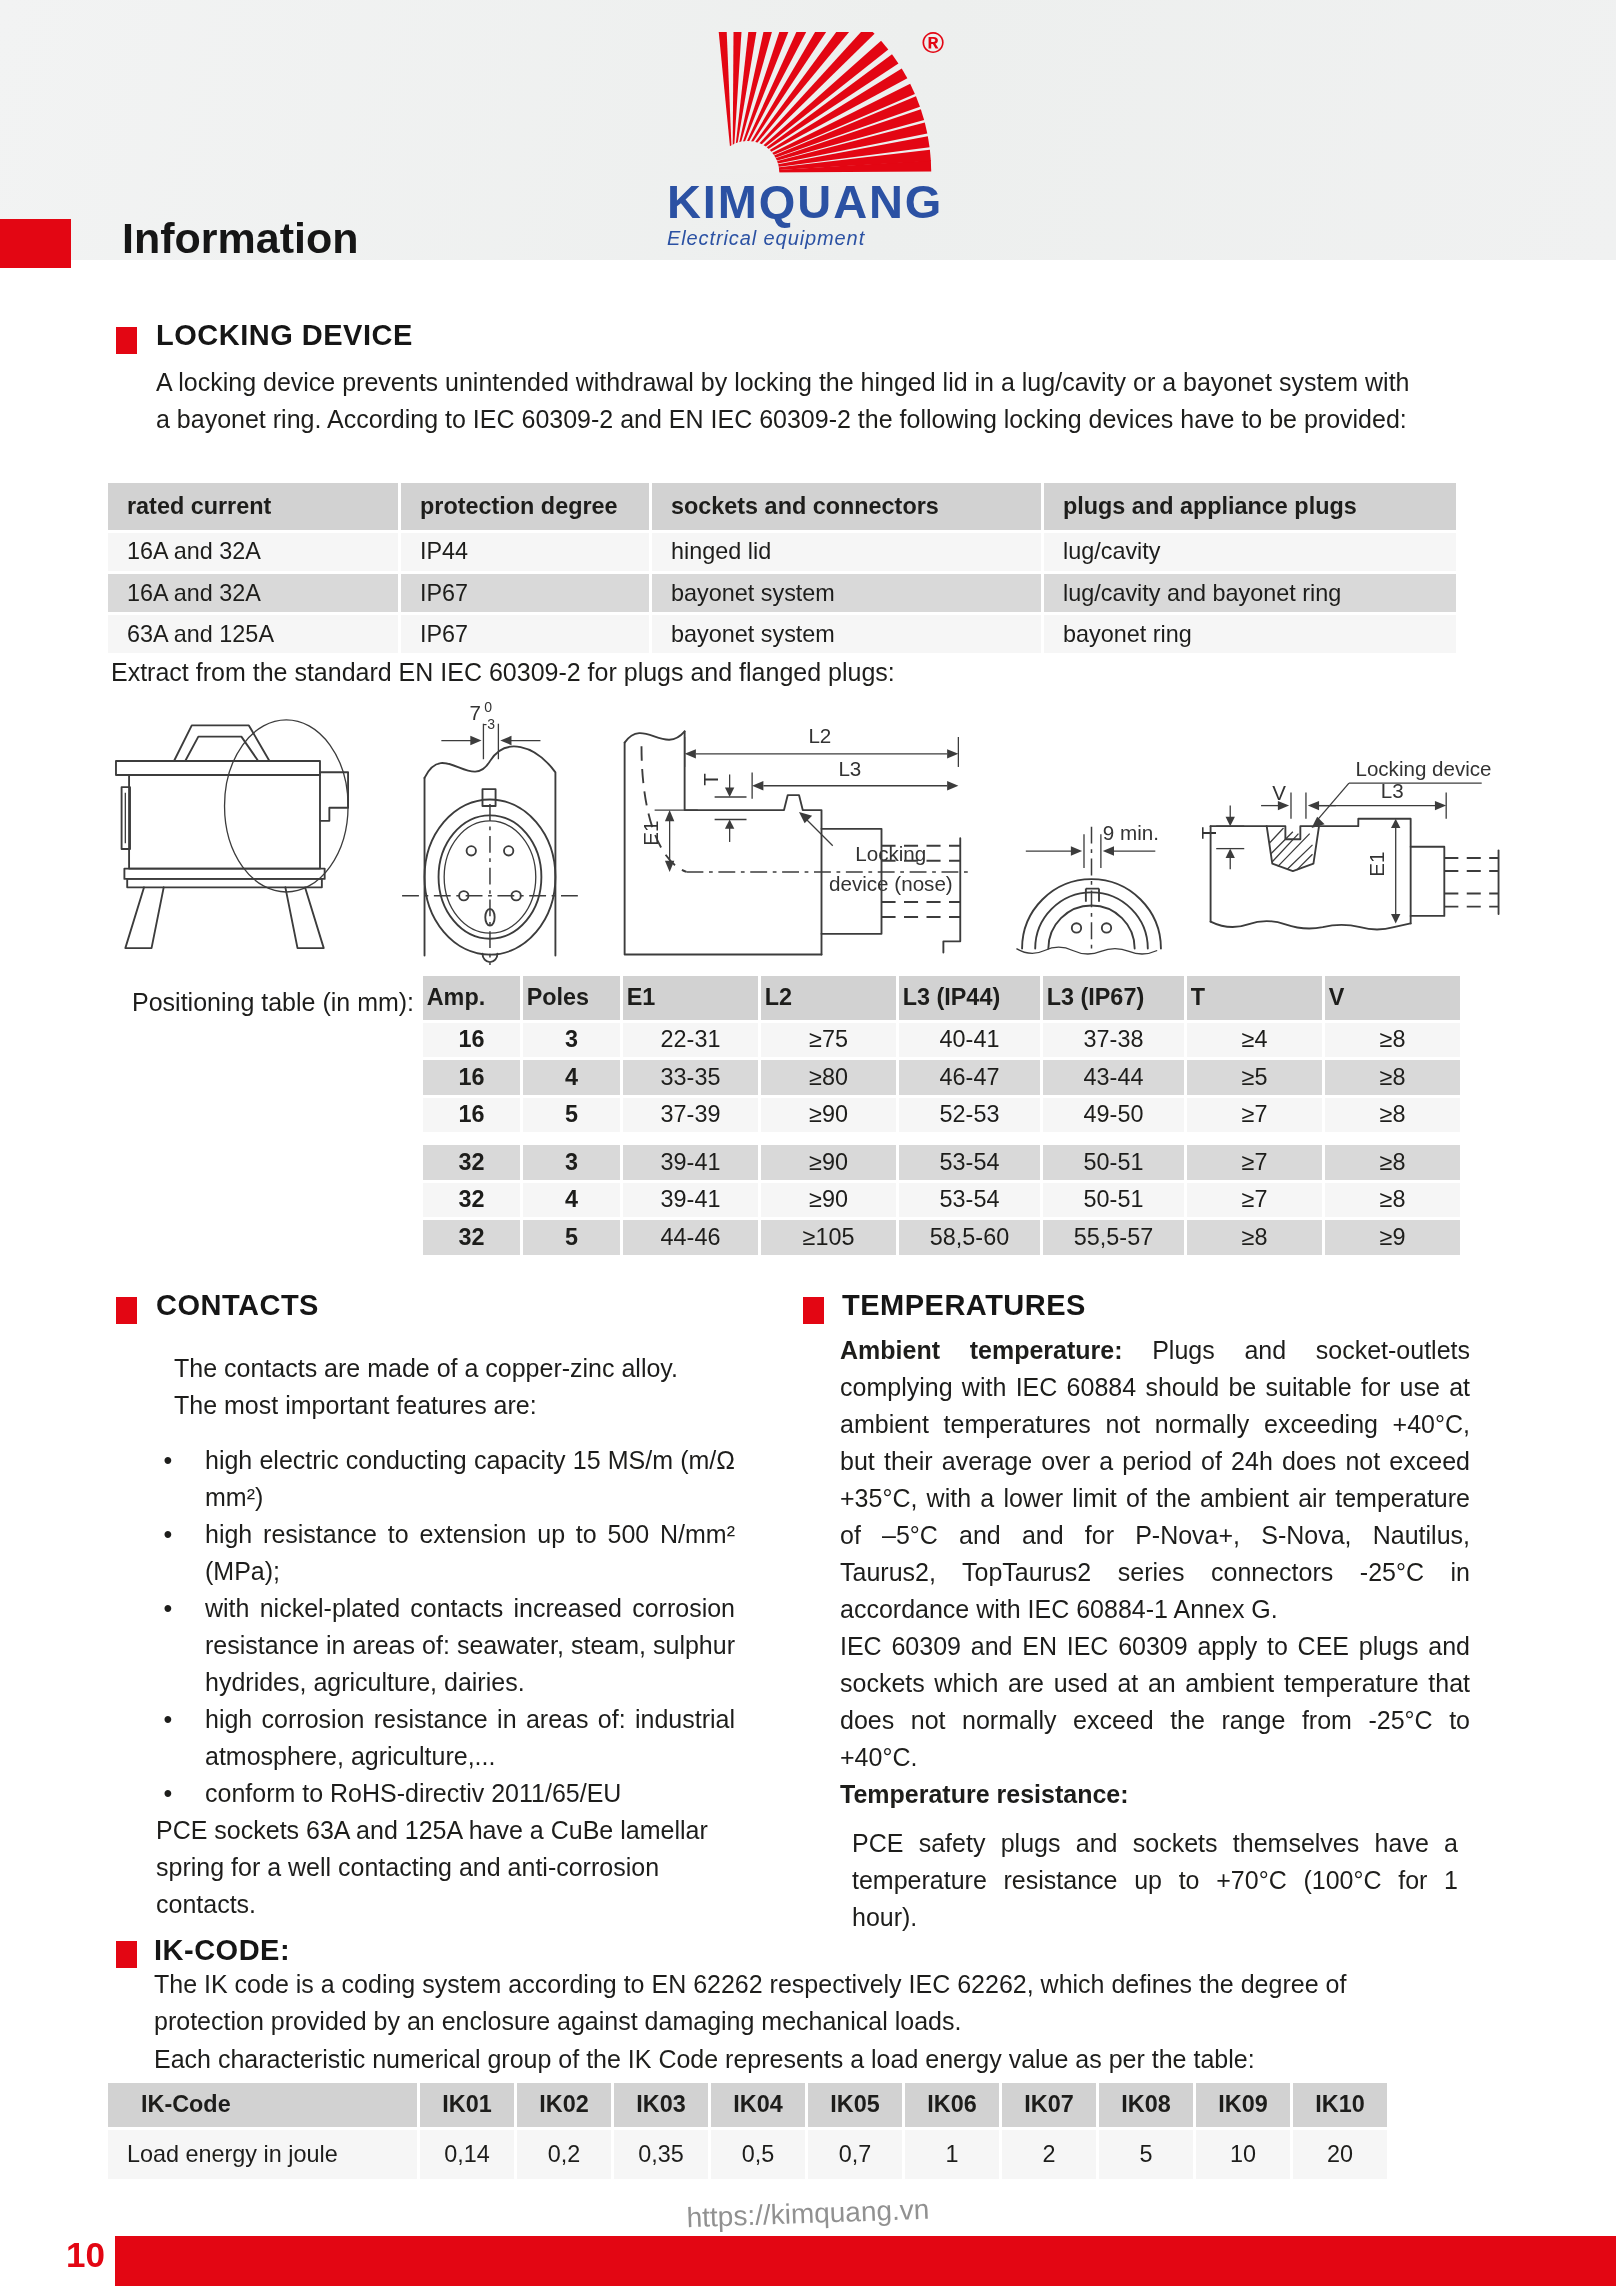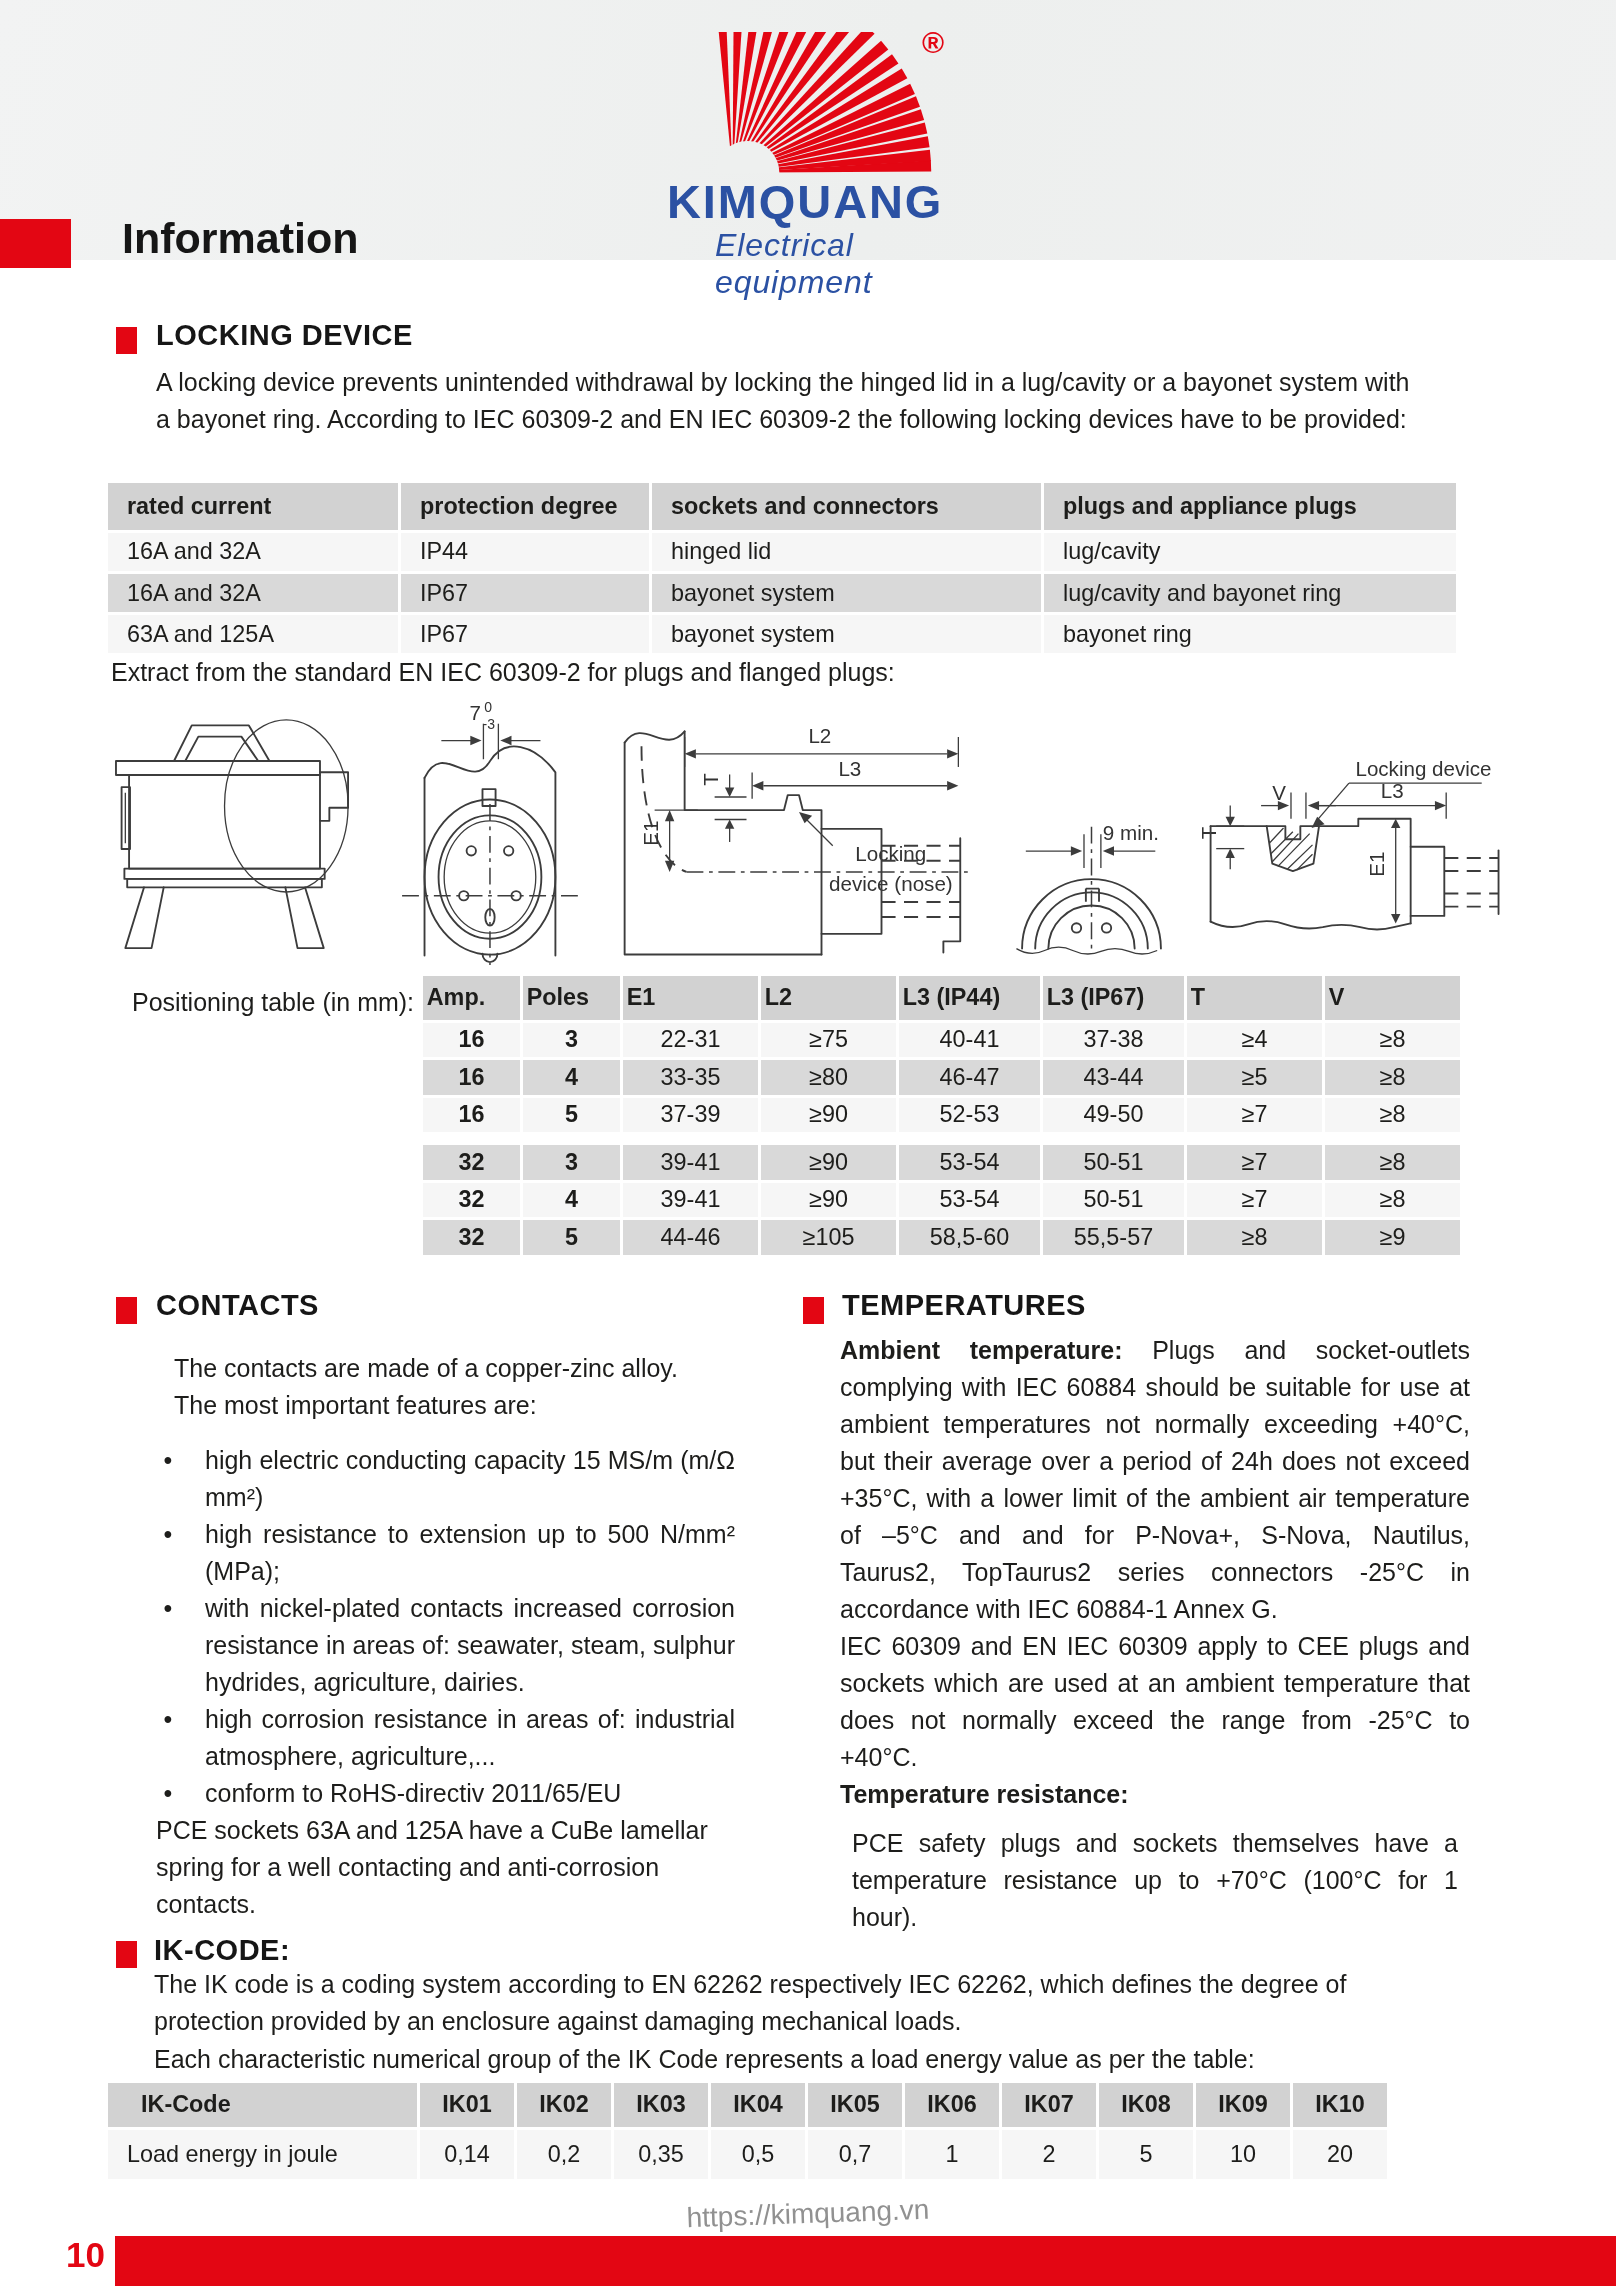--- a/index.html
+++ b/index.html
@@ -6,21 +6,21 @@
   .page{position:relative;width:1616px;height:2286px;background:#ffffff;overflow:hidden;
         font-family:"Liberation Sans",sans-serif;color:#1d1d1b;}
 
   
   .band{position:absolute;left:0;top:0;width:1616px;height:260px;
         background:linear-gradient(105deg,#f2f3f3 0%,#edefee 55%,#f0f1f1 100%);}
 
   
   .logo{position:absolute;left:667px;top:32px;width:290px;}
   .logo .brand{margin-top:1.9px;font-size:47px;font-weight:800;letter-spacing:1.9px;color:#2b51a3;line-height:1;}
-  .logo .tagline{font-size:32px;font-style:italic;color:#2b51a3;letter-spacing:0.9px;margin-top:1.9px;margin-left:48px;}
+  .logo .tagline{font-size:20px;font-style:italic;color:#2b51a3;letter-spacing:0.9px;margin-top:1.9px;}
   .logo .reg{position:absolute;left:255px;top:-5.6px;font-size:30px;color:#e30613;font-weight:bold;}
 
   
   .title-block{position:absolute;left:0;top:219px;width:71px;height:49px;background:#e30613;}
   .page-title{position:absolute;left:122px;top:214px;font-size:43px;font-weight:bold;color:#161616;}
 
   
   .red-sq{position:absolute;width:20.6px;height:27px;background:#e30613;}
   .sec-title{position:absolute;font-size:29px;font-weight:bold;color:#161616;letter-spacing:0.5px;}
 

